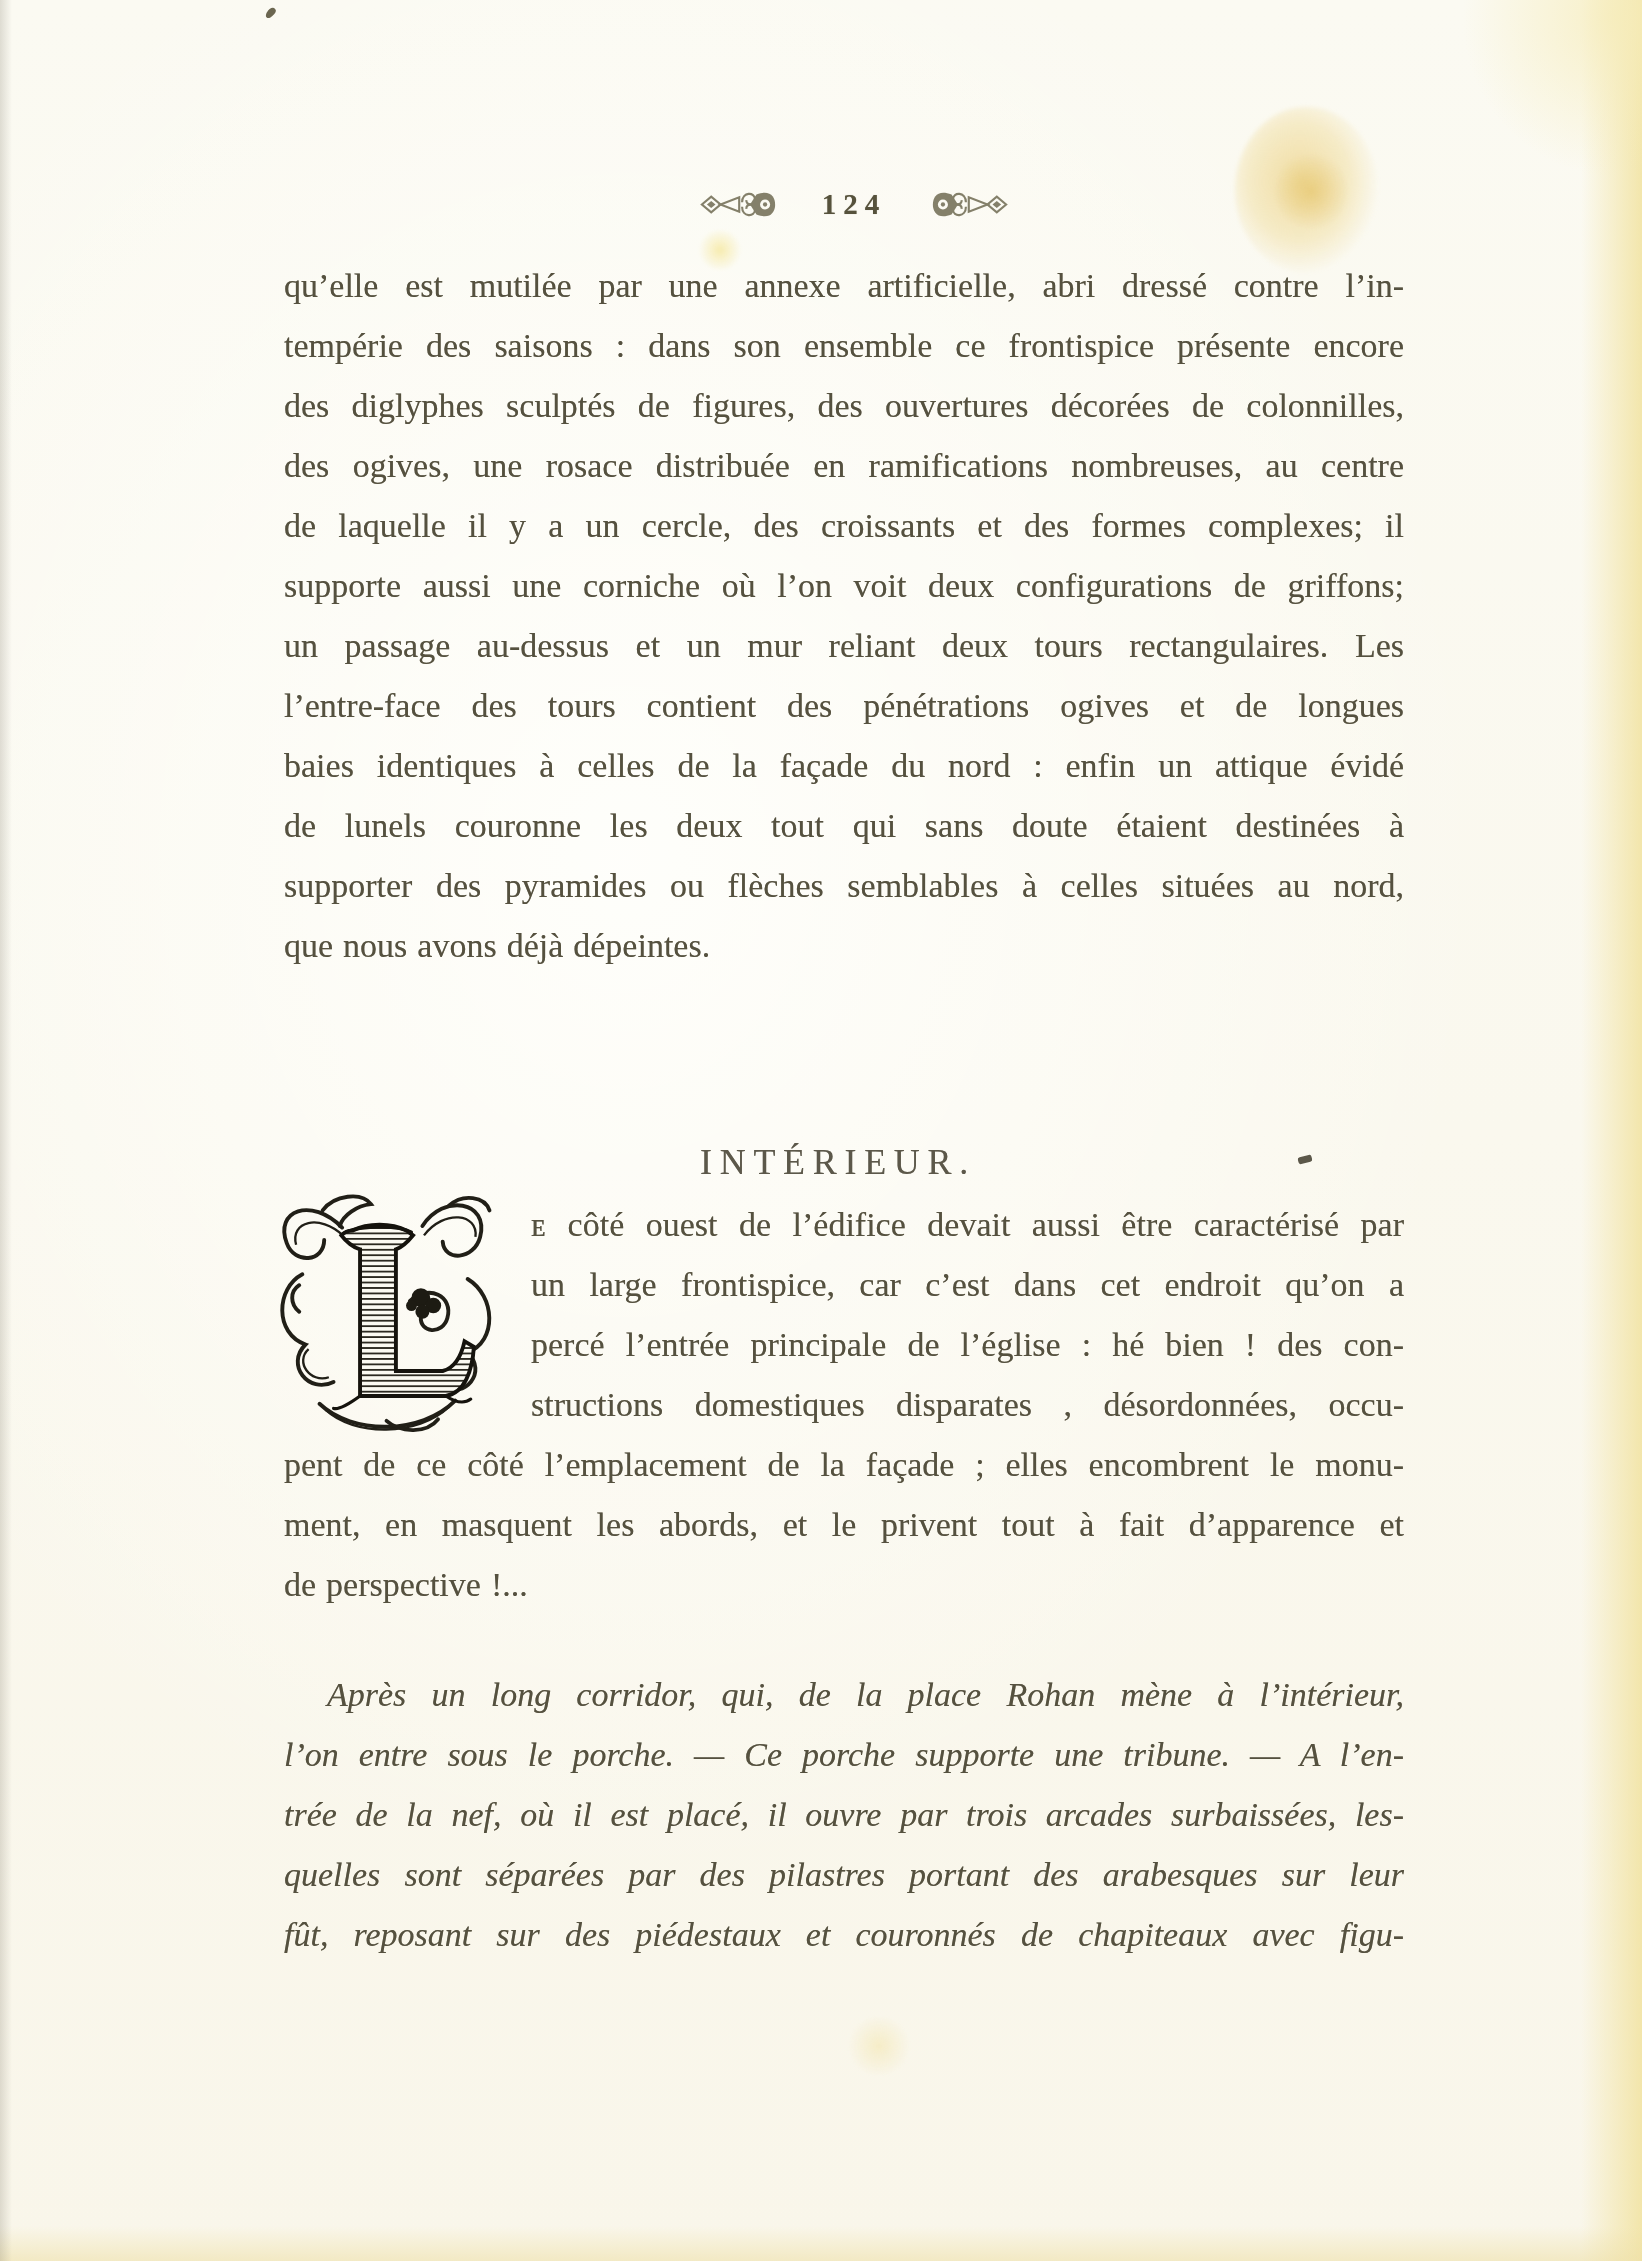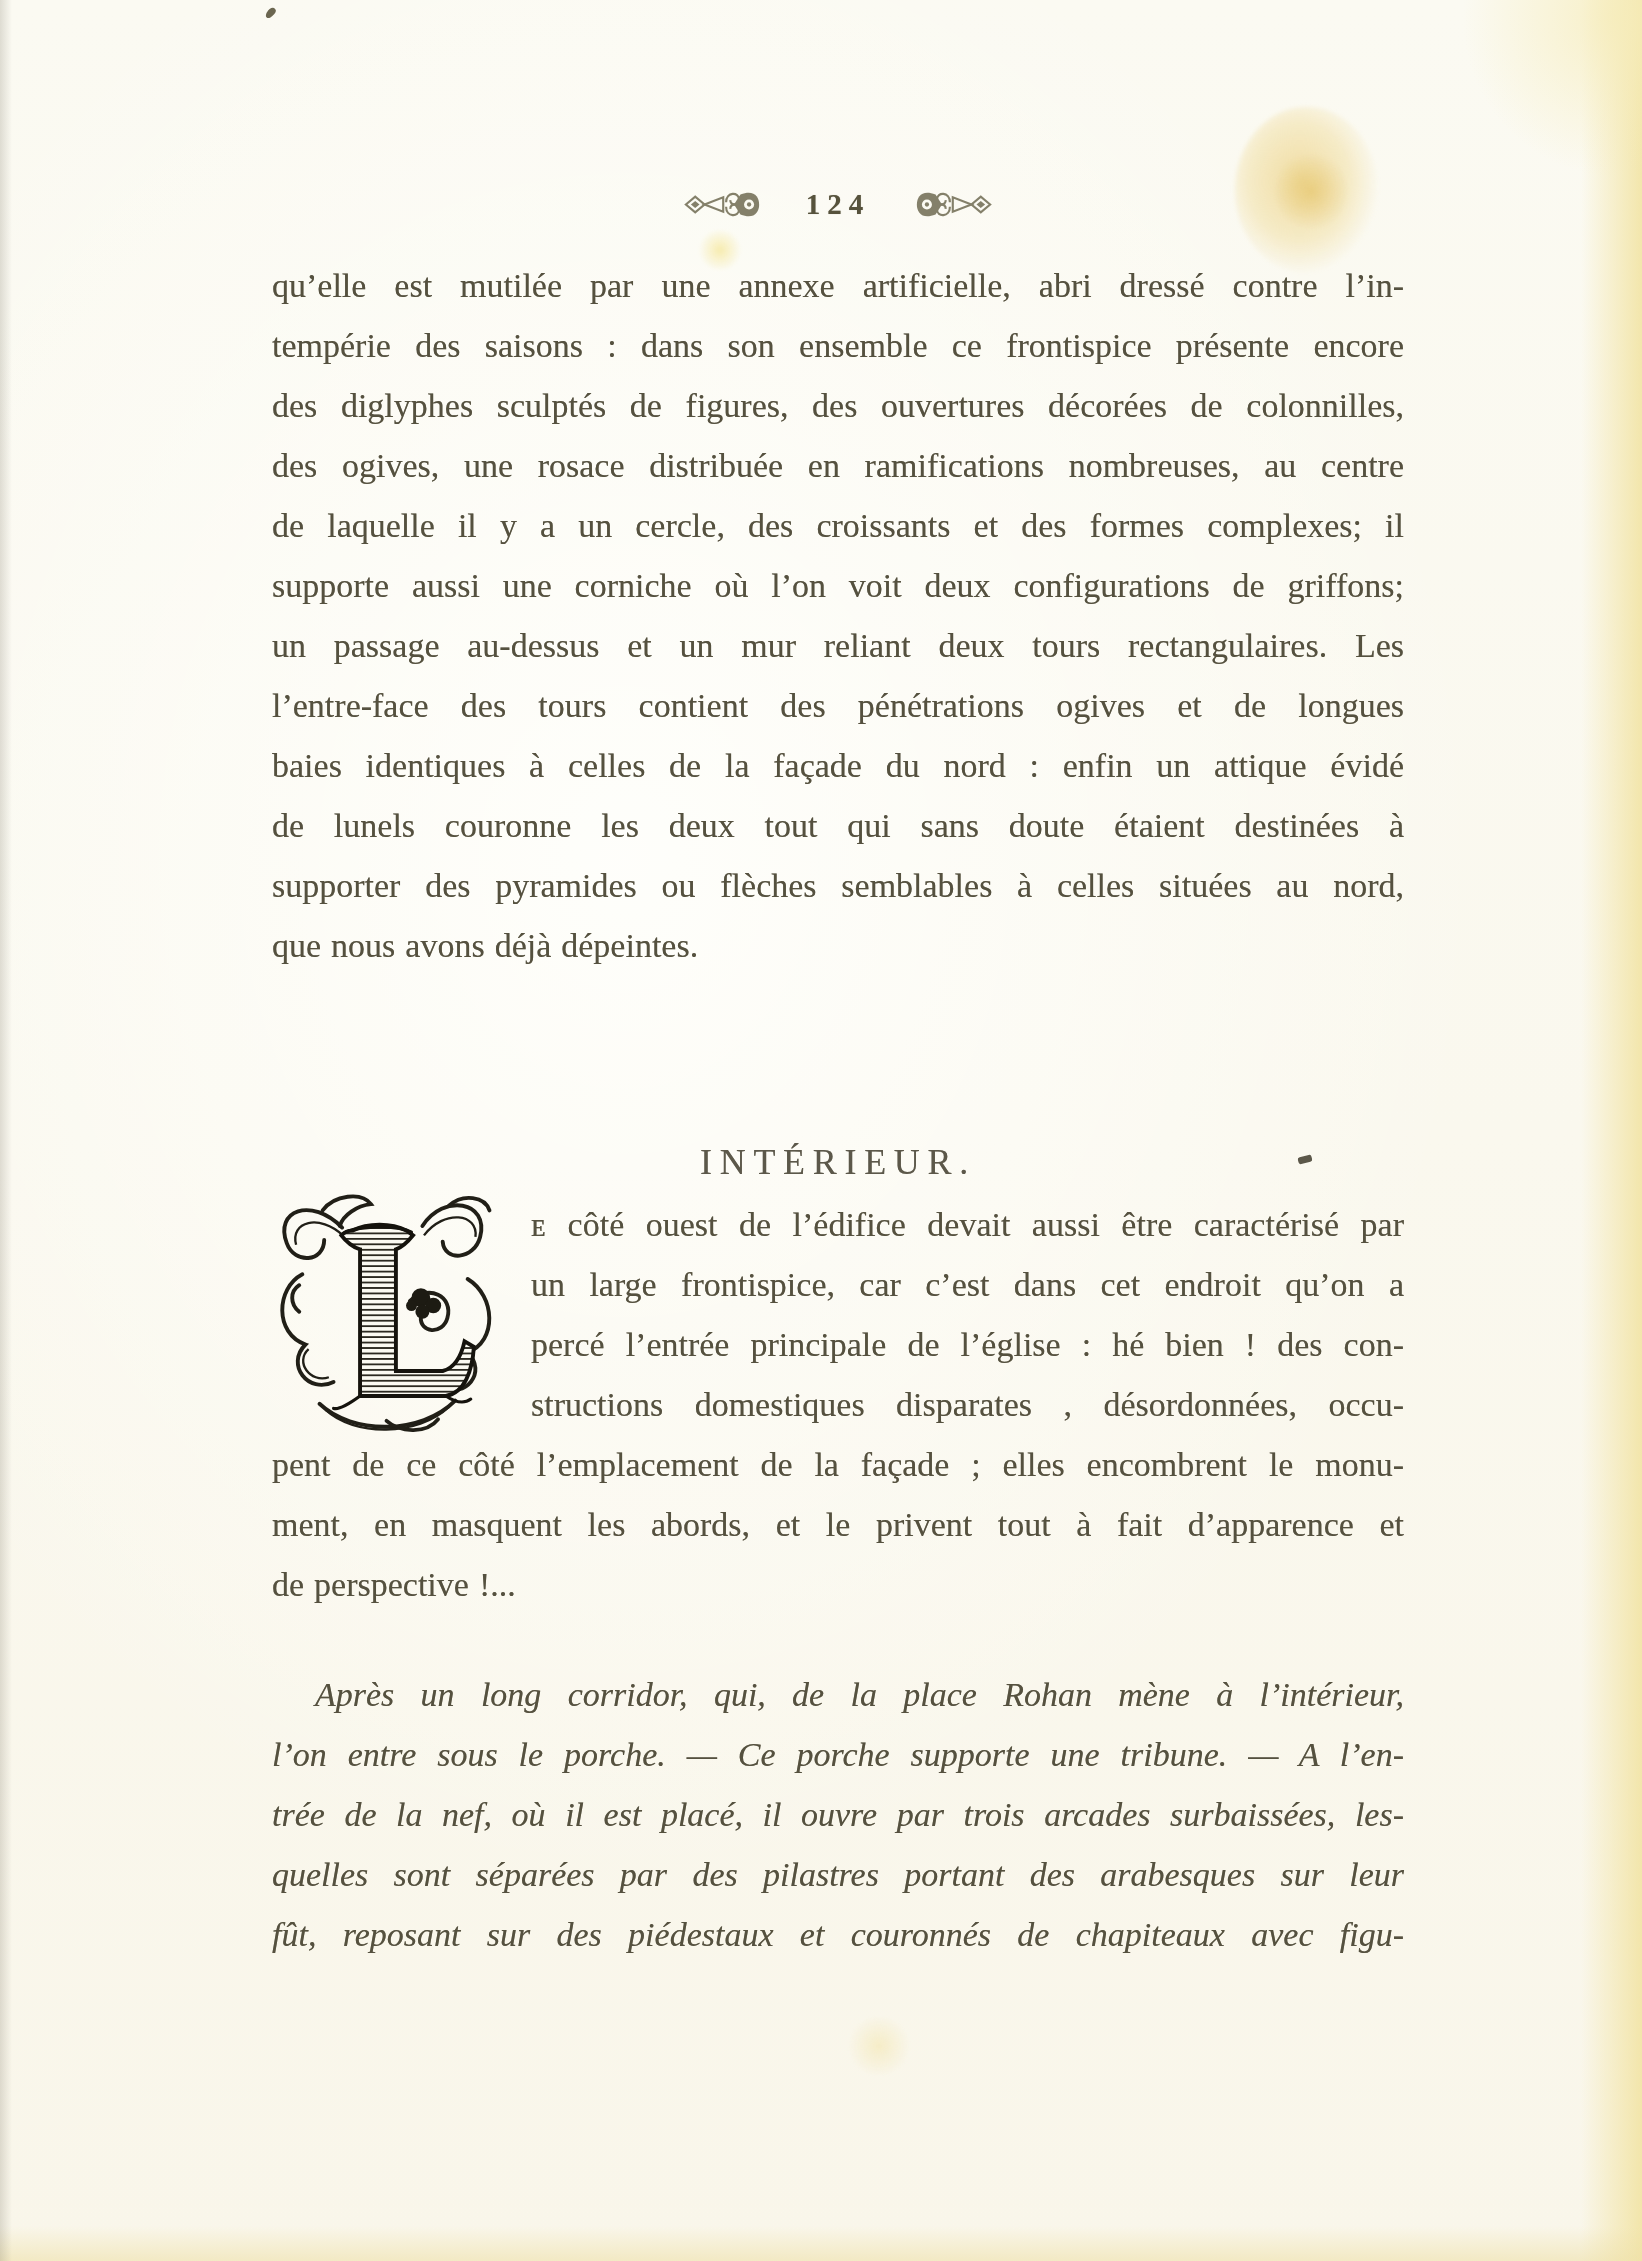--- a/index.html
+++ b/index.html
@@ -30,36 +30,37 @@
   .stain.bottom-strip{left:0;top:2226px;width:1643px;height:36px;
     background:linear-gradient(to bottom, rgba(240,228,178,0), rgba(238,224,168,.6));}
   .stain.bottom-spot{left:846px;top:2017px;width:66px;height:58px;border-radius:50%;
     background:radial-gradient(circle, rgba(240,222,146,.4) 0%, rgba(240,222,146,0) 70%);filter:blur(1.5px);}
   .stain.left-edge{left:0;top:0;width:12.4px;height:2261px;
     background:linear-gradient(to right, rgba(118,112,96,.22), rgba(118,112,96,0));}
   .speck{position:absolute;pointer-events:none;background:#6b6650;}
   .speck.a{left:267px;top:7px;width:7px;height:12.4px;border-radius:50% 40% 60% 50%;transform:rotate(38deg);}
   .speck.b{left:1298px;top:1156px;width:14px;height:7px;border-radius:2.3px;transform:rotate(-14deg);background:#5c584a;}
   
-  .header{position:absolute;left:272px;top:182px;width:1132px;display:flex;align-items:center;justify-content:center;gap:44px;}
+  .header{position:absolute;left:288px;top:182px;width:1132px;display:flex;align-items:center;justify-content:center;gap:44px;}
   .page-number{font-size:29px;font-weight:bold;letter-spacing:7px;color:#56523c;text-shadow:0 0 0.8px rgba(86,82,60,.45);}
   .fleuron{width:79px;height:45px;flex:0 0 auto;}
   
   .para{position:absolute;left:272px;width:1132px;}
   .p1{top:263px;}
   .p2{top:1202px;}
   .p3{top:1672px;font-style:italic;}
   .line{
     display:block;height:60px;line-height:46px;
     font-size:34px;
     text-align:justify;text-align-last:justify;
     word-spacing:1.5px;
     color:#55513f;
     text-shadow:0 0 0.5px rgba(85,81,63,.55);
     white-space:normal;
+    margin-left:12px;
   }
   .p2 .line,.p3 .line{height:60px;}
   .line.no-just{text-align:left;text-align-last:left;}
   .line.indent-dropcap{margin-left:259px;}
   .line.indent-para{padding-left:43px;}
   
   .section-heading{
     position:absolute;left:272px;top:1093px;width:1132px;
     text-align:center;font-size:36px;letter-spacing:7.7px;
     color:#5c584a;text-shadow:0 0 0.5px rgba(92,88,74,.5);margin-top:48px;

